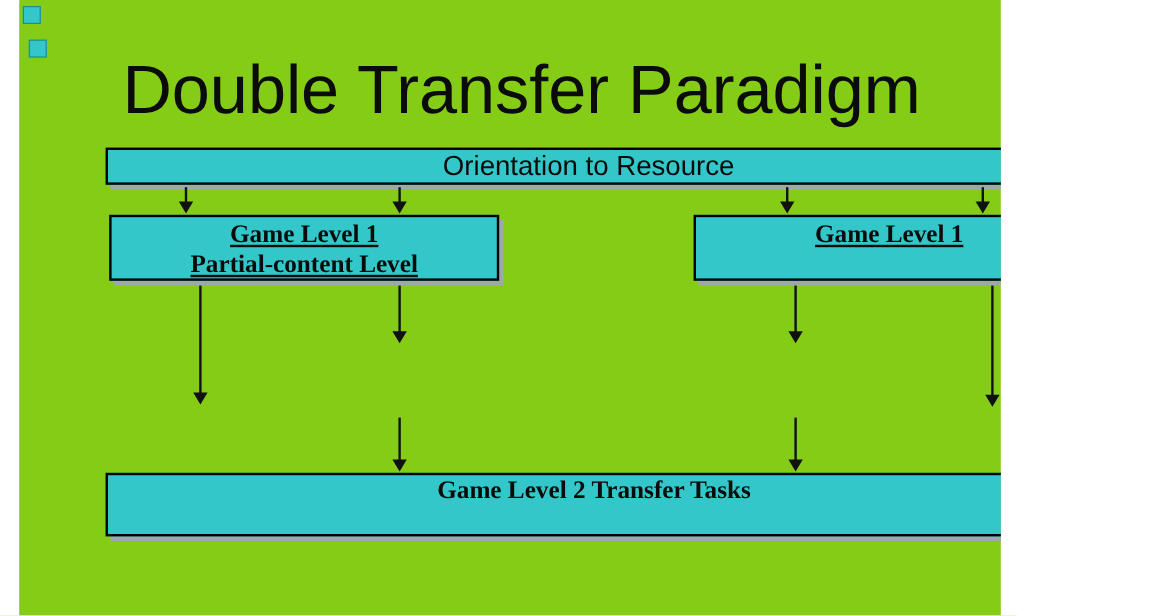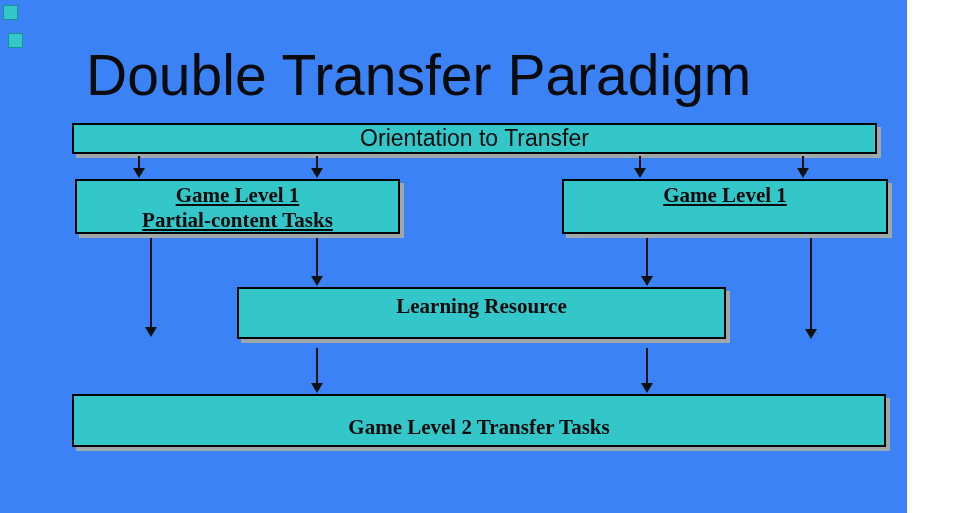--- a/index.html
+++ b/index.html
@@ -1,23 +1,24 @@
 <!DOCTYPE html>
 <html><head>
 <meta charset="utf-8">
 <style>
   * { margin: 0; padding: 0; box-sizing: border-box; }
   html, body { background: #ffffff; }
   .stage {
     position: relative;
-    width: 907px;
+    width: 818px;
     height: 513px;
-    background: #3b82f6;
+    background: #84cc16;
     overflow: hidden;
     font-family: "Liberation Sans", sans-serif;
+    margin-left: 16px;
   }
 
   .decor-square {
     position: absolute;
     width: 15px;
     height: 15px;
     background: #33C7CA;
     border: 1px solid #1b8f92;
   }
   .sq1 { left: 3px; top: 5px; }
@@ -71,21 +72,21 @@
     font-size: 21px;
     line-height: 24px;
     padding-top: 5px;
   }
   .box-transfer {
     left: 72px; top: 394px; width: 814px; height: 53px;
     font-family: "Liberation Serif", serif;
     font-weight: bold;
     font-size: 21px;
     line-height: 24px;
-    padding-top: 19px;
+    padding-top: 0;
   }
 
   .arrow { position: absolute; width: 14px; }
   .arrow .shaft {
     position: absolute;
     left: 50%;
     transform: translateX(-50%);
     top: 0;
     bottom: 8px;
     width: 2px;
@@ -119,21 +120,21 @@
 <body>
 
 <div class="stage">
 
   <div class="decor-square sq1"></div>
   <div class="decor-square sq2"></div>
 
   <h1 class="title">Double Transfer Paradigm</h1>
 
   <div class="box box-orientation">
-    <span class="line">Orientation to Transfer</span>
+    <span class="line">Orientation to Resource</span>
   </div>
 
   <div class="arrow a1">
       <span class="shaft"></span>
       <span class="head"></span>
     </div>
   <div class="arrow a2">
       <span class="shaft"></span>
       <span class="head"></span>
     </div>
@@ -141,21 +142,21 @@
       <span class="shaft"></span>
       <span class="head"></span>
     </div>
   <div class="arrow a4">
       <span class="shaft"></span>
       <span class="head"></span>
     </div>
 
   <div class="box box-game box-game-left">
     <span class="line">Game Level 1</span>
-    <span class="line">Partial-content Tasks</span>
+    <span class="line">Partial-content Level</span>
   </div>
 
   <div class="box box-game box-game-right">
     <span class="line">Game Level 1</span>
   </div>
 
   <div class="arrow b1">
       <span class="shaft"></span>
       <span class="head"></span>
     </div>
@@ -165,23 +166,20 @@
     </div>
   <div class="arrow b3">
       <span class="shaft"></span>
       <span class="head"></span>
     </div>
   <div class="arrow b4">
       <span class="shaft"></span>
       <span class="head"></span>
     </div>
 
-  <div class="box box-learning">
-    <span class="line">Learning Resource</span>
-  </div>
 
   <div class="arrow c1">
       <span class="shaft"></span>
       <span class="head"></span>
     </div>
   <div class="arrow c2">
       <span class="shaft"></span>
       <span class="head"></span>
     </div>
 

